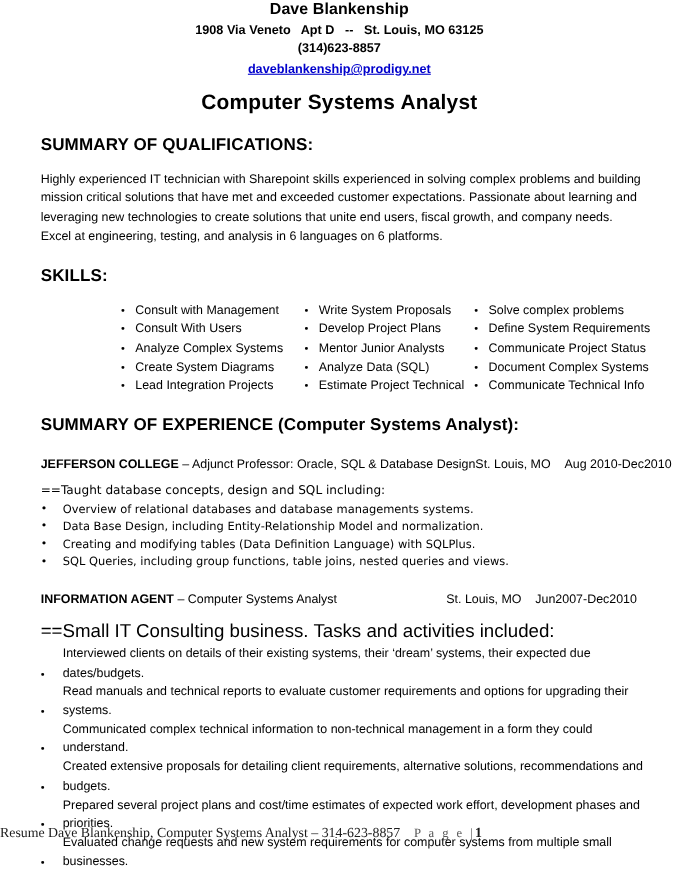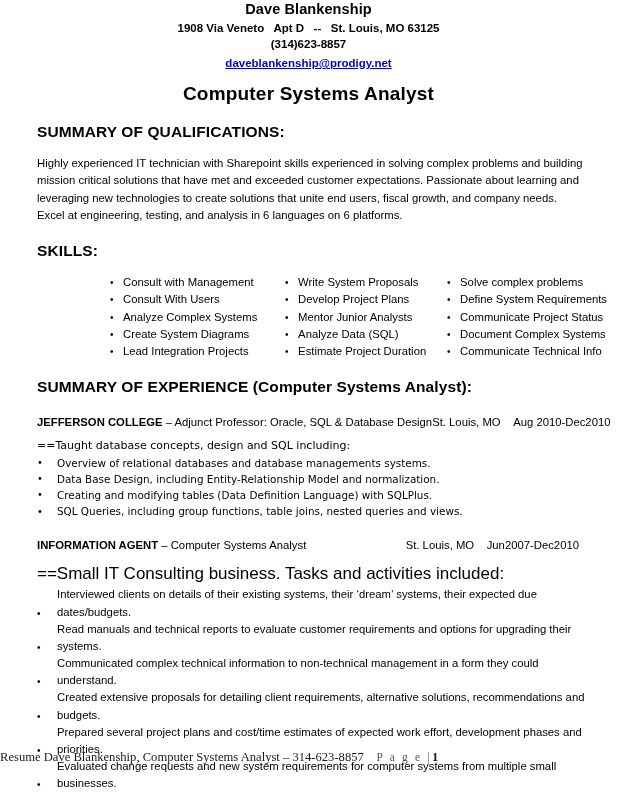--- a/index.html
+++ b/index.html
@@ -77,21 +77,21 @@
     margin-right: 32px;
     font-size: 11.3px;
     line-height: 1.53;
     text-align: left;
   }
 
   
   .skills-wrap {
     display: flex;
     margin-left: 110px;
-    margin-right: 10px;
+    margin-right: 26px;
     gap: 0px;
   }
   .skills-col {
     font-size: 11.3px;
     line-height: 1.52;
   }
   .skills-col.c1 { width: 200px; }
   .skills-col.c2 { width: 185px; }
   .skills-col.c3 { width: 175px; }
   .skill-row {
@@ -240,21 +240,21 @@
       <div class="skill-row">
           <span class="bullet"></span>
           <span class="skill-label">Mentor Junior Analysts</span>
         </div>
       <div class="skill-row">
           <span class="bullet"></span>
           <span class="skill-label">Analyze Data (SQL)</span>
         </div>
       <div class="skill-row">
           <span class="bullet"></span>
-          <span class="skill-label">Estimate Project Duration</span>
+          <span class="skill-label">Estimate Project Technical</span>
         </div>
     </div>
     <div class="skills-col c3">
       <div class="skill-row">
           <span class="bullet"></span>
           <span class="skill-label">Solve complex problems</span>
         </div>
       <div class="skill-row">
           <span class="bullet"></span>
           <span class="skill-label">Define System Requirements</span>

